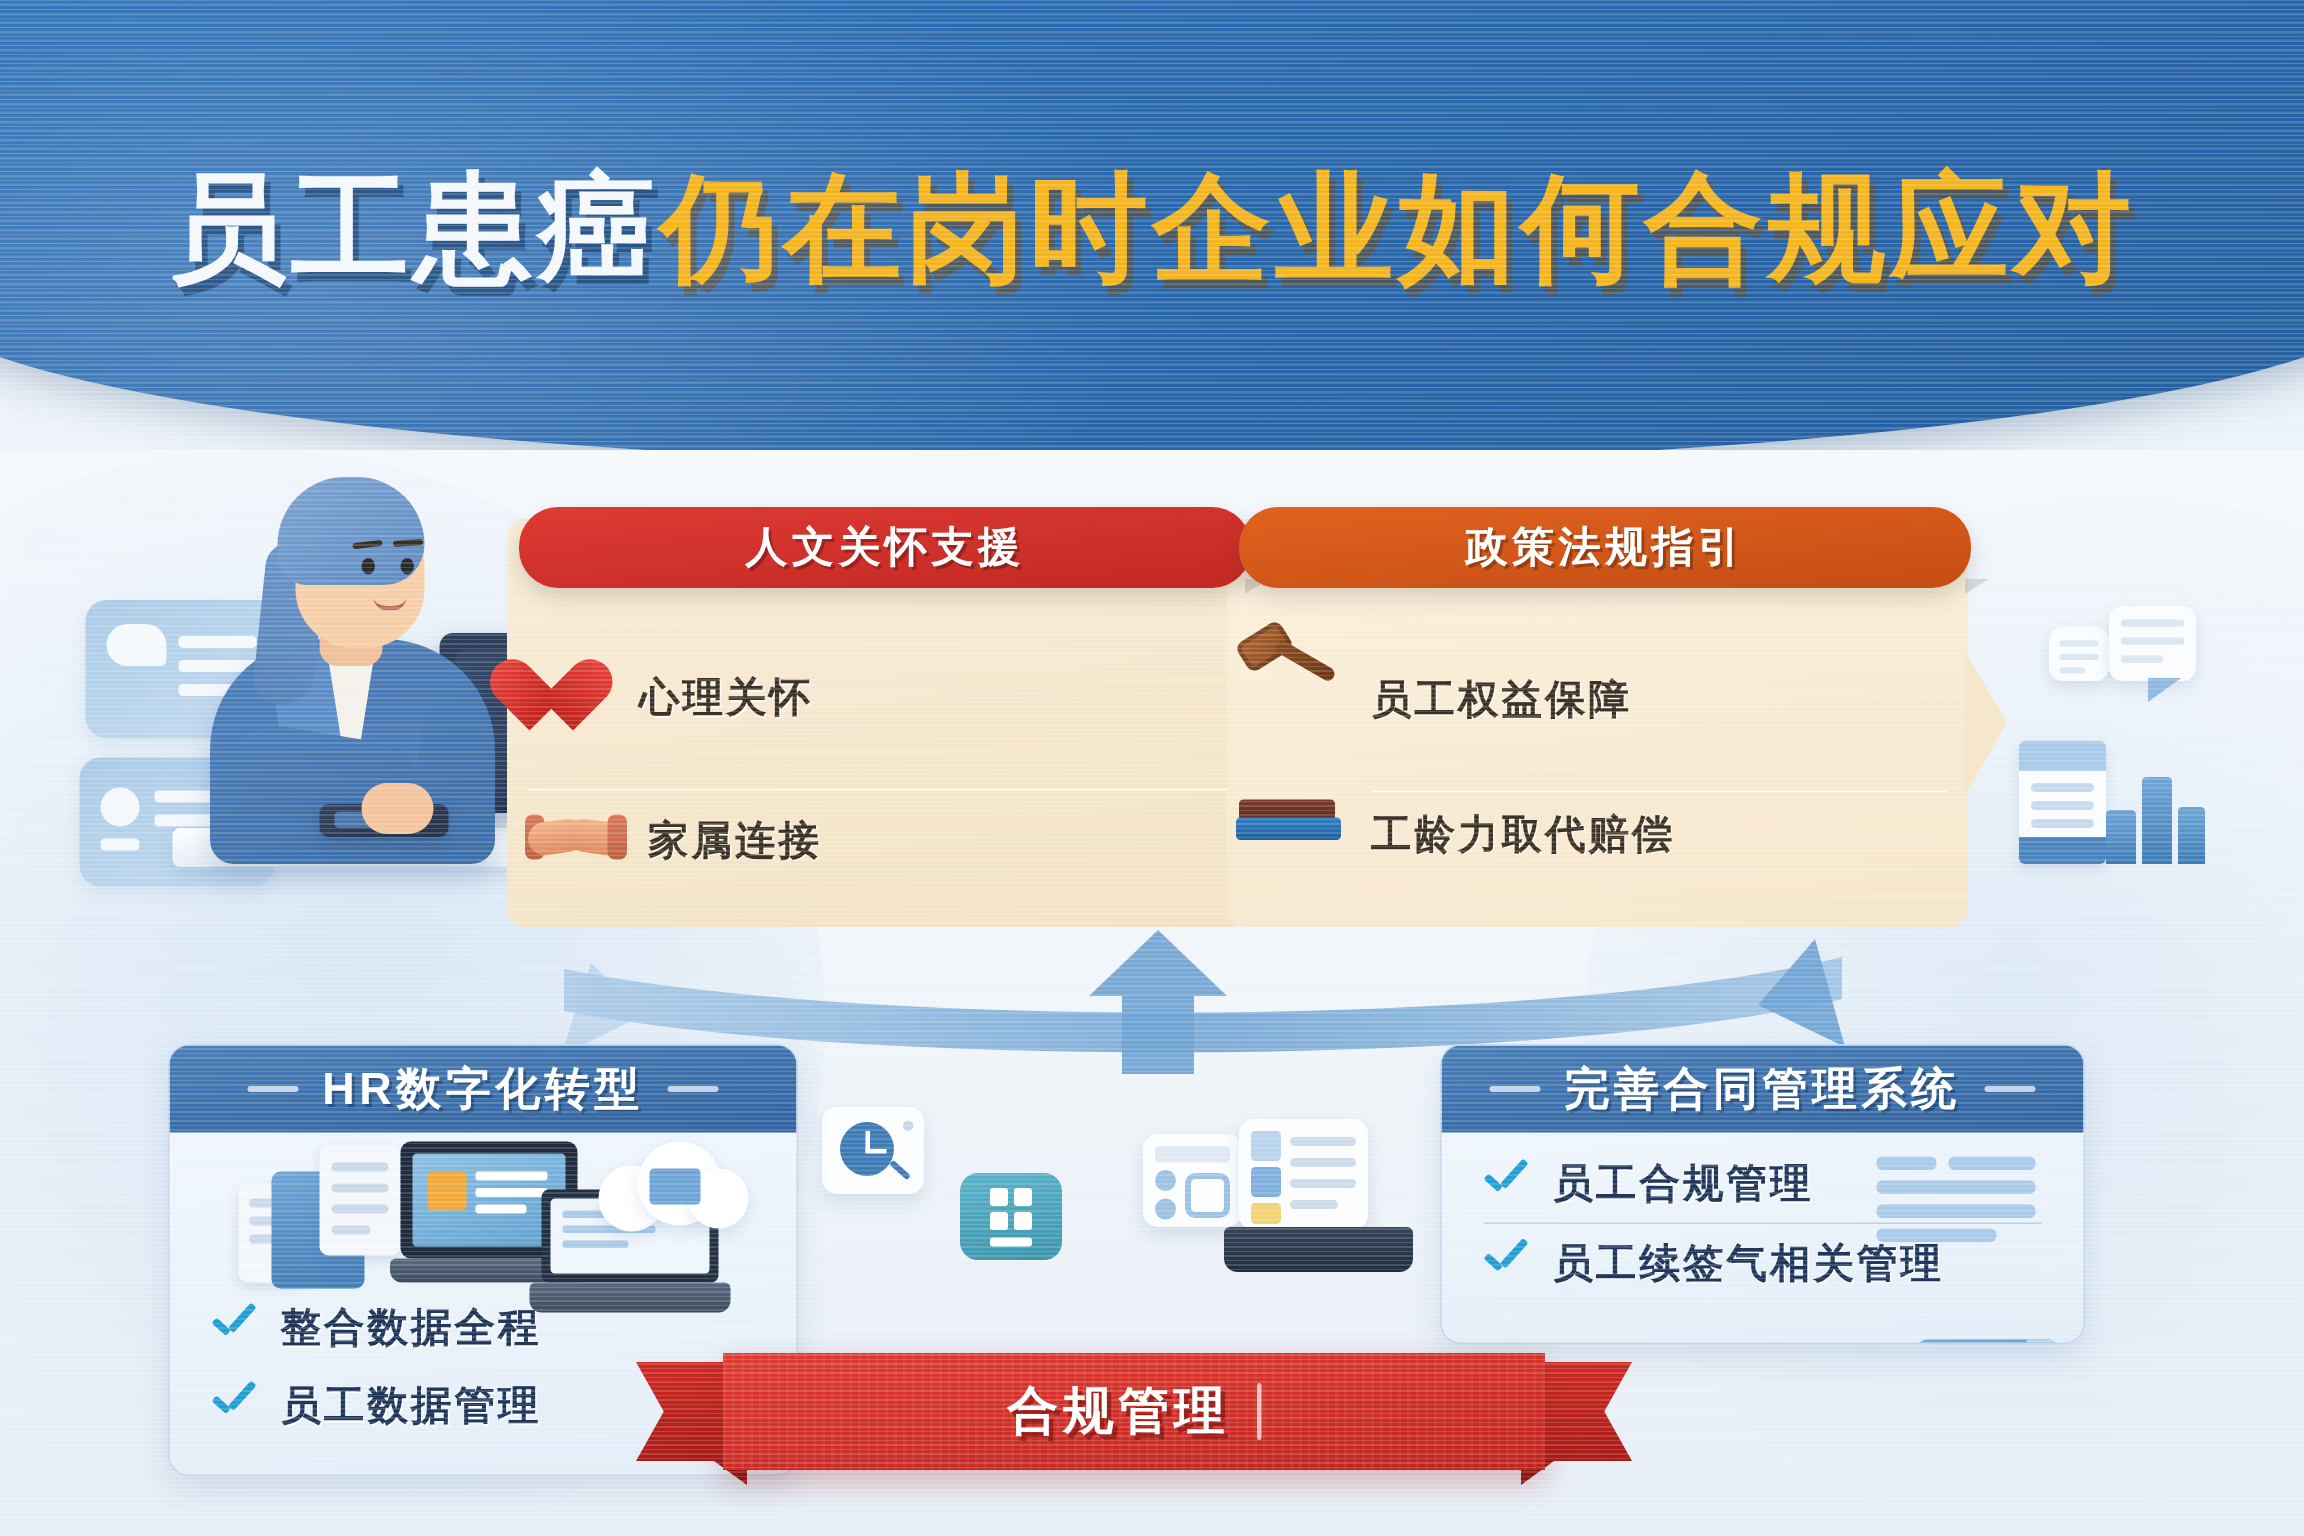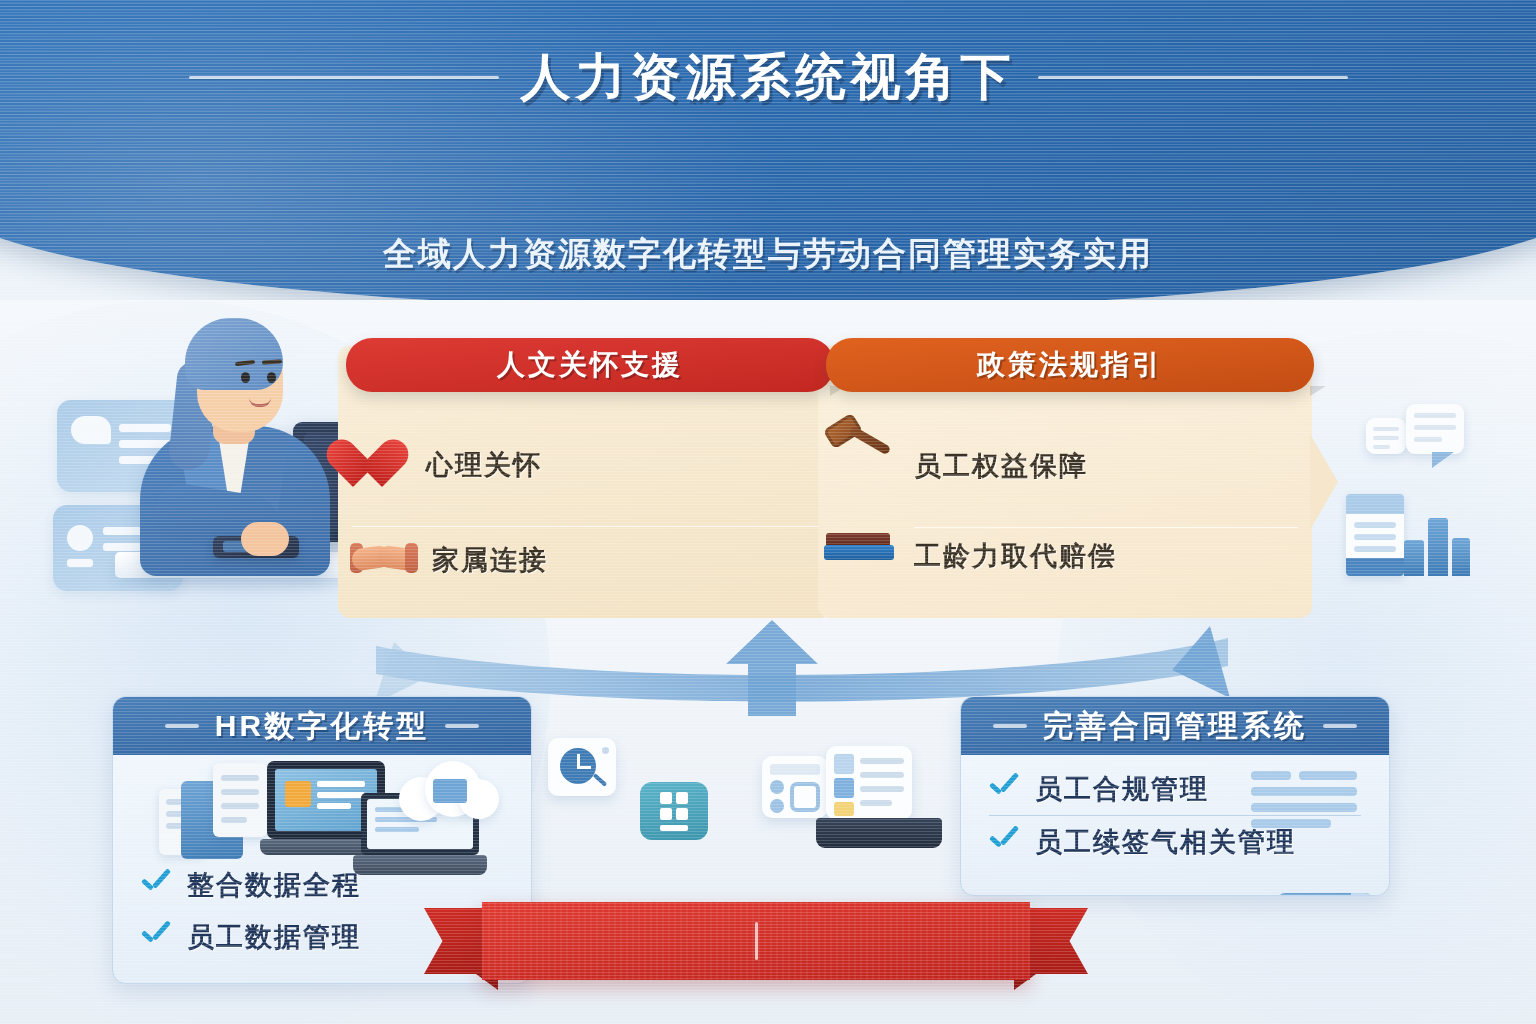--- a/index.html
+++ b/index.html
@@ -294,28 +294,25 @@
 </style>
 </head>
 <body>
 
 <div id="poster">
 
   <div class="header">
     <div class="header-bg"></div>
     <div class="hdr-sheen"></div>
 
-    <div class="eyebrow-wrap">
-      <div class="eyebrow-rule"></div>
-      <div class="eyebrow">人力资源系统视角下</div>
-      <div class="eyebrow-rule"></div>
-    </div>
-
-
-    <div class="subtitle">全域人力资源数字化转型与劳动合同管理实务实用</div>
+
+    <div class="headline">
+      <span class="hl-white">员工患癌</span><span class="hl-gold">仍在岗时企业如何合规应对</span>
+    </div>
+
   </div>
 
   <div class="bg-blob blob-a"></div>
   <div class="bg-blob blob-b"></div>
   <div class="paper-band"></div>
 
   <div class="person-zone">
     <div class="chip chip-1">
       <div class="chip-ln" style="left:14px;top:16px;width:40px;height:28px;border-radius:14px 14px 4px 14px;"></div>
       <div class="chip-ln" style="left:62px;top:24px;width:52px;"></div>
@@ -566,18 +563,19 @@
     </div>
   </div>
 
   <div class="ribbon">
     <div class="ribbon-tail l"></div>
     <div class="ribbon-tail r"></div>
     <div class="ribbon-fold l"></div>
     <div class="ribbon-fold r"></div>
     <div class="ribbon-main">
       <div class="ribbon-text">
+        <span>合规管理</span>
         <span class="ribbon-sep"></span>
       </div>
     </div>
   </div>
 
 </div>
 
 </body></html>

